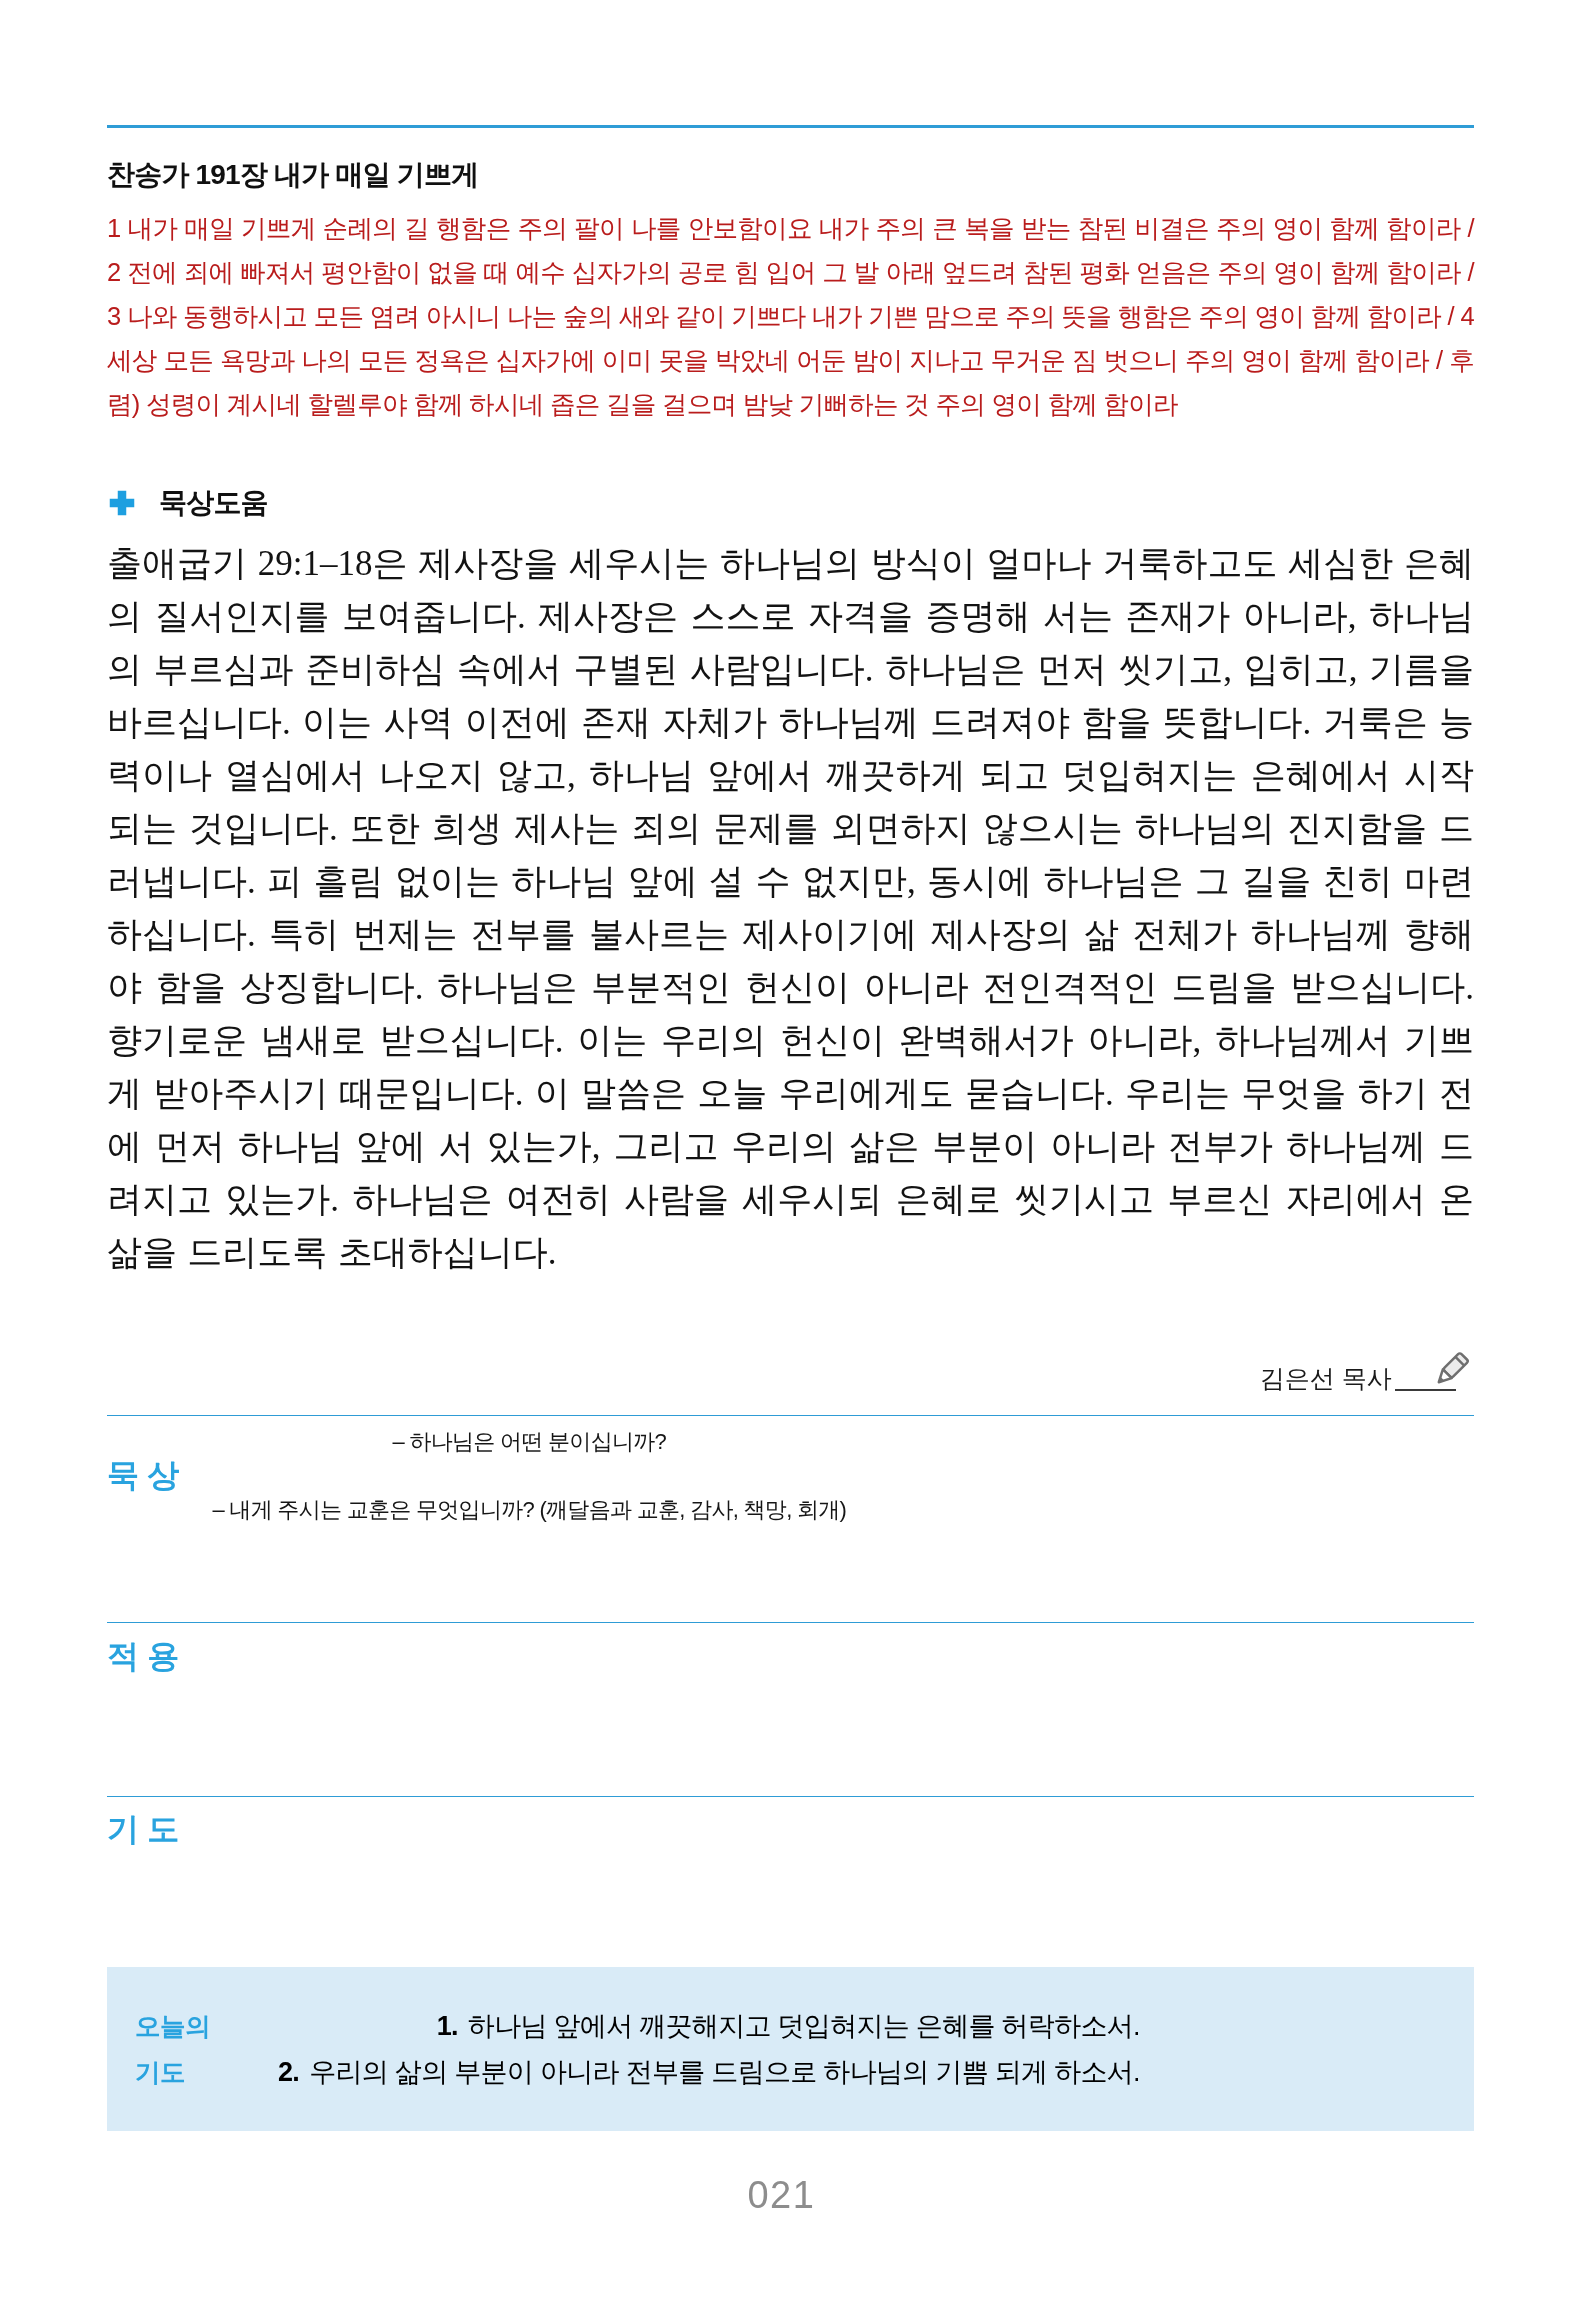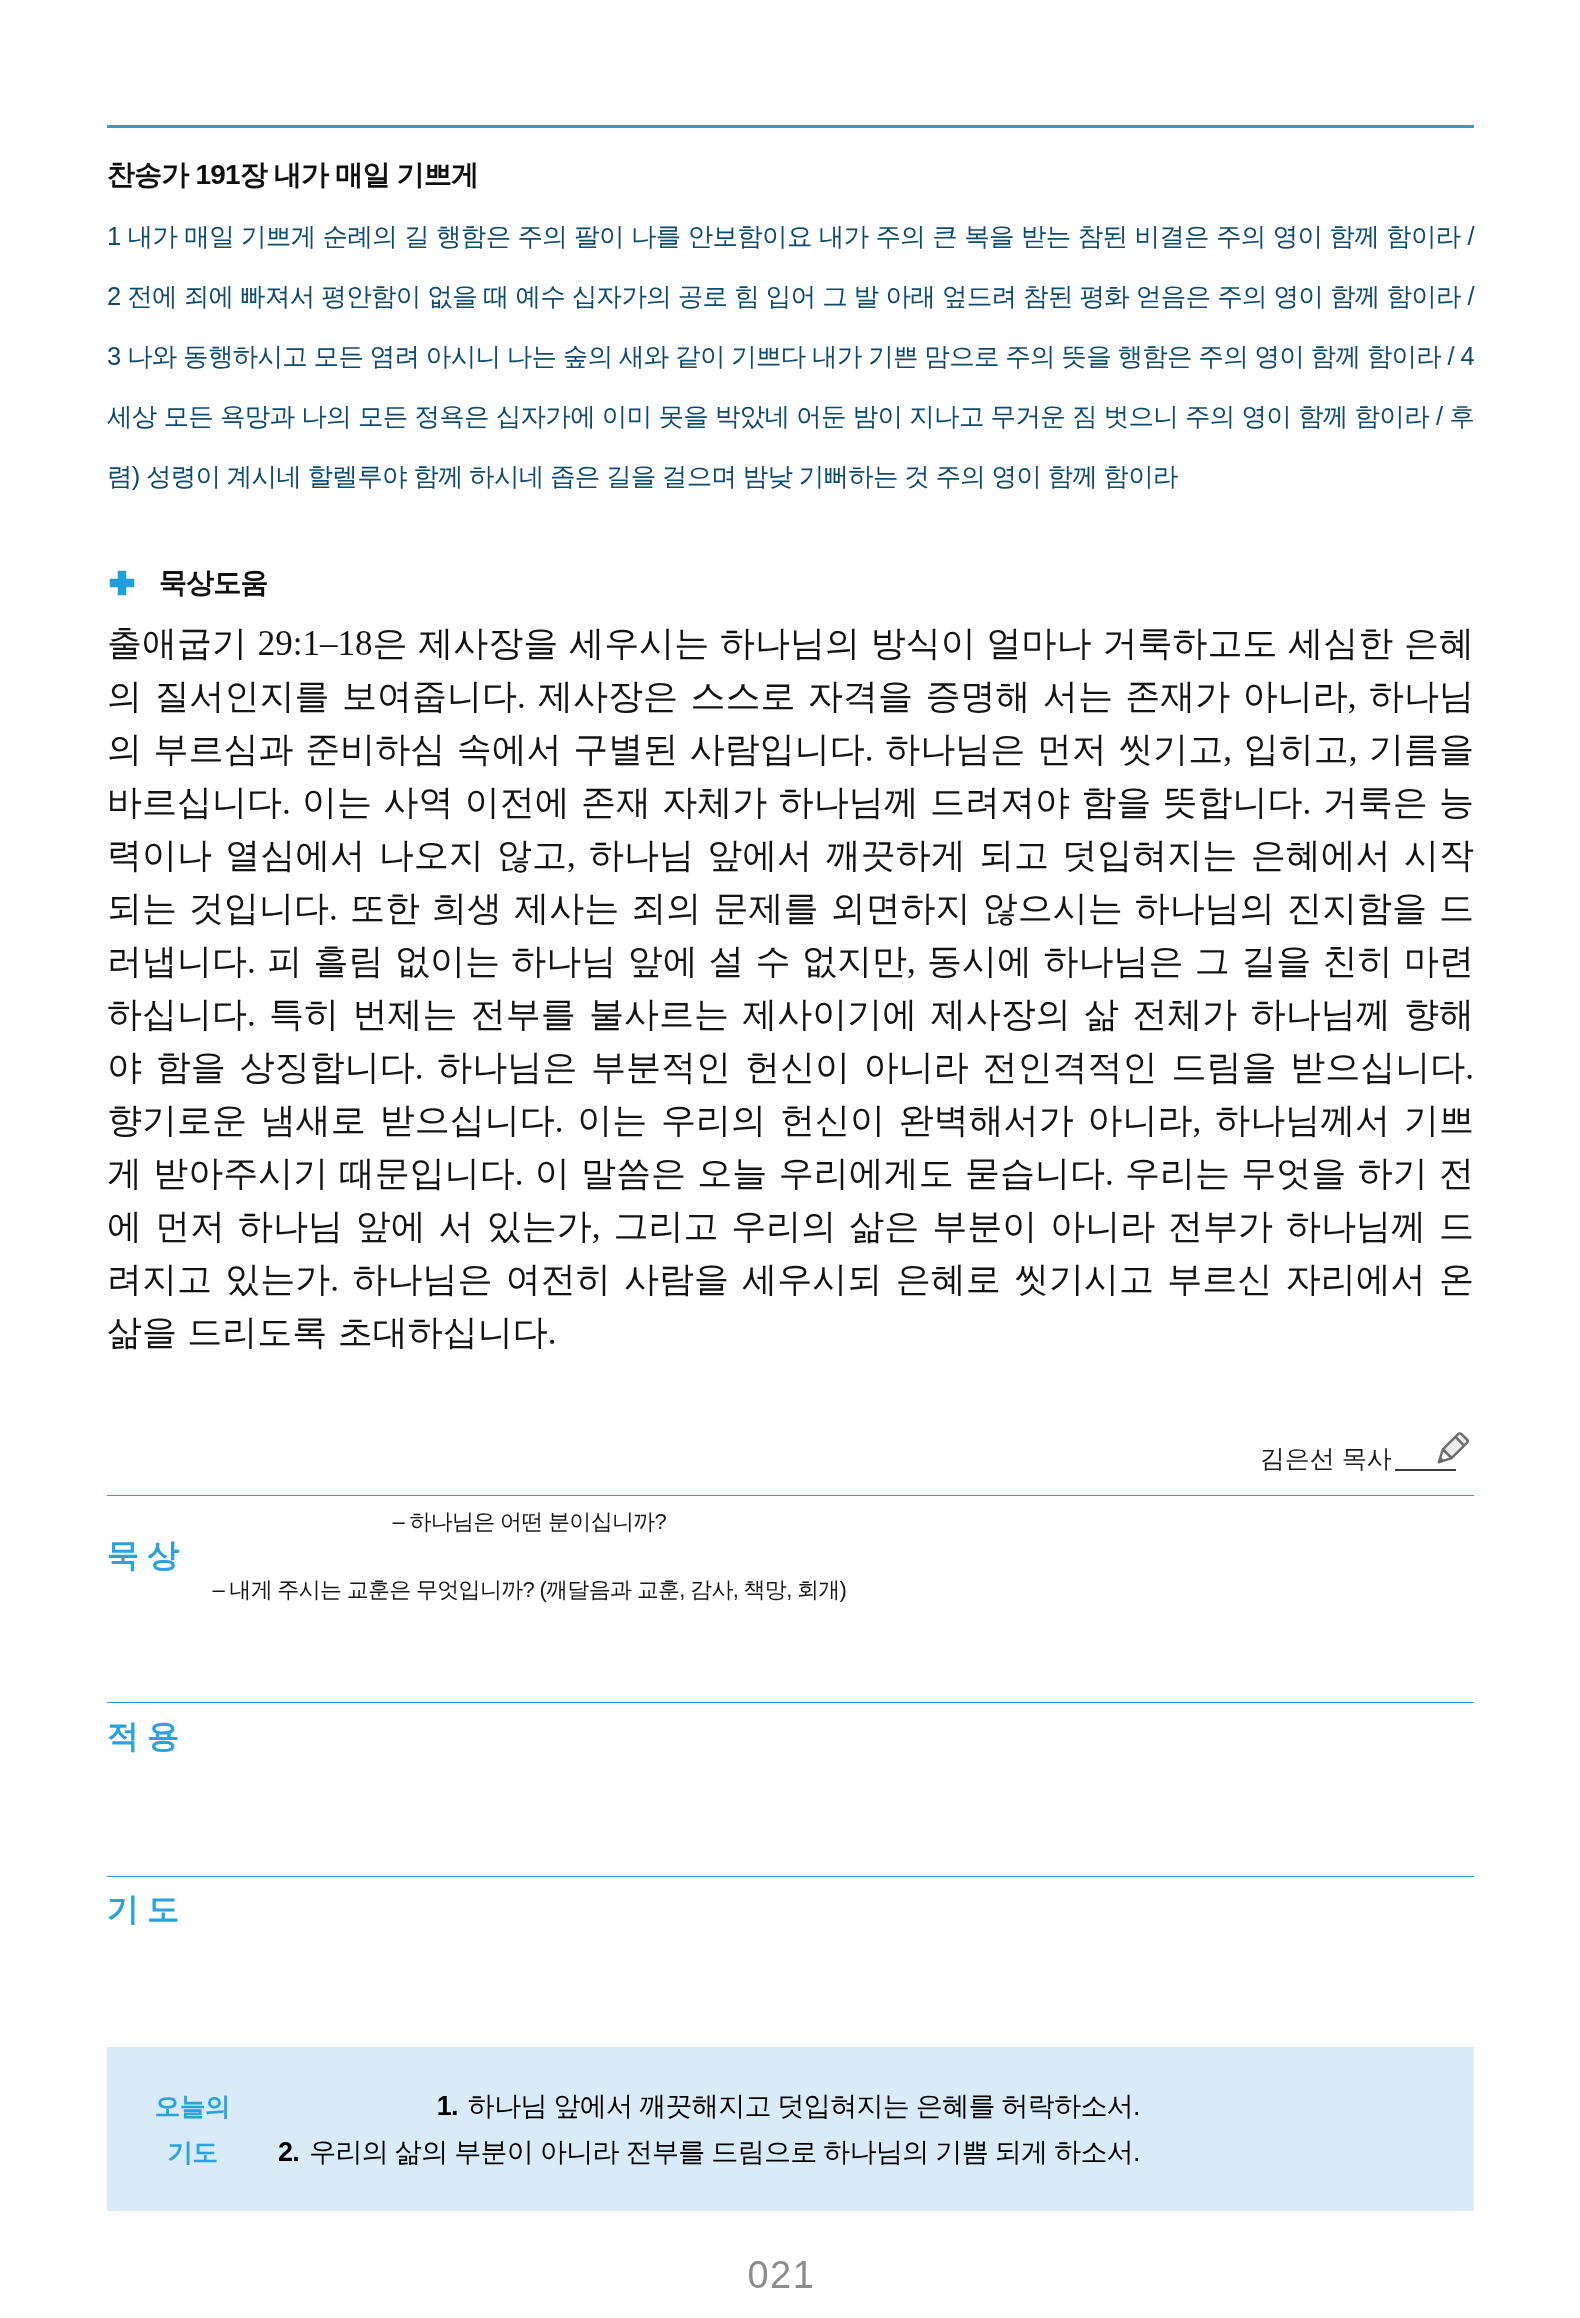--- a/index.html
+++ b/index.html
@@ -17,22 +17,22 @@
     font-family:"Liberation Sans", sans-serif;color:var(--ink);border-radius:8px;
   }
   .content{width:1367px;margin-left:107px;}
   .top-rule{border-top:3.3px solid var(--rule);height:0;}
 
   .hymn-title{
     margin-top:28px;font-size:28px;font-weight:bold;
     letter-spacing:-0.8px;color:#101010;
   }
   .hymn-lyrics{
-    margin-top:11.5px;font-size:25.5px;line-height:60px;
-    text-align:justify;letter-spacing:-0.7px;color:#0c4a6e;
+    margin-top:11.5px;font-size:25.5px;line-height:44px;
+    text-align:justify;letter-spacing:-0.7px;color:#b91c1c;
   }
 
   .med-header{margin-top:58px;display:flex;align-items:center;gap:22px;}
   .plus-icon svg{width:30px;height:30px;display:block;}
   .med-header .med-label{font-size:28px;font-weight:bold;letter-spacing:-0.8px;color:#101010;}
 
   .body-text{
     margin-top:15px;
     font-family:"Liberation Serif","DejaVu Serif",serif;
     font-size:35px;line-height:53px;text-align:justify;
@@ -63,21 +63,21 @@
   .section-prayer{margin-top:117px;}
 
   .today-box{
     margin-top:115px;background:var(--box);
     padding:36px 33px 36px 28px;display:flex;gap:28px;
   }
   .today-label{
     color:var(--accent);font-weight:bold;font-size:25.5px;line-height:46px;
     width:115px;flex-shrink:0;letter-spacing:-0.4px;
   }
-  .today-label span{display:block;text-align:center;}
+  .today-label span{display:block;}
   .today-items{font-size:27px;line-height:46px;color:#000000;letter-spacing:-0.7px;text-align:right;}
   .today-item .item-num{font-weight:bold;margin-right:10px;}
 
   .page-number{
     margin-top:43px;text-align:center;margin-right:18px;
     color:var(--gray);font-size:38px;letter-spacing:1.6px;
   }
 </style>
 </head>
 <body>

